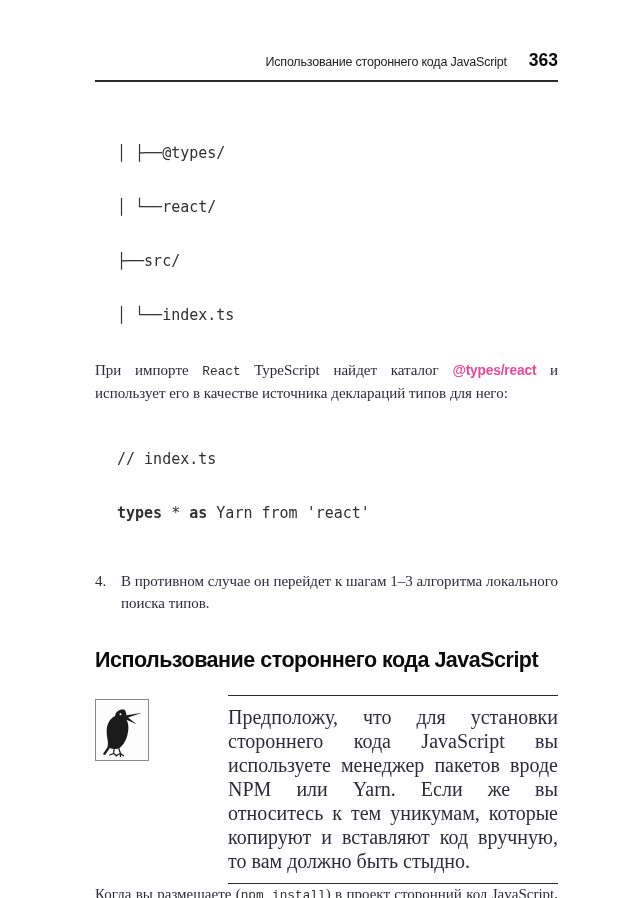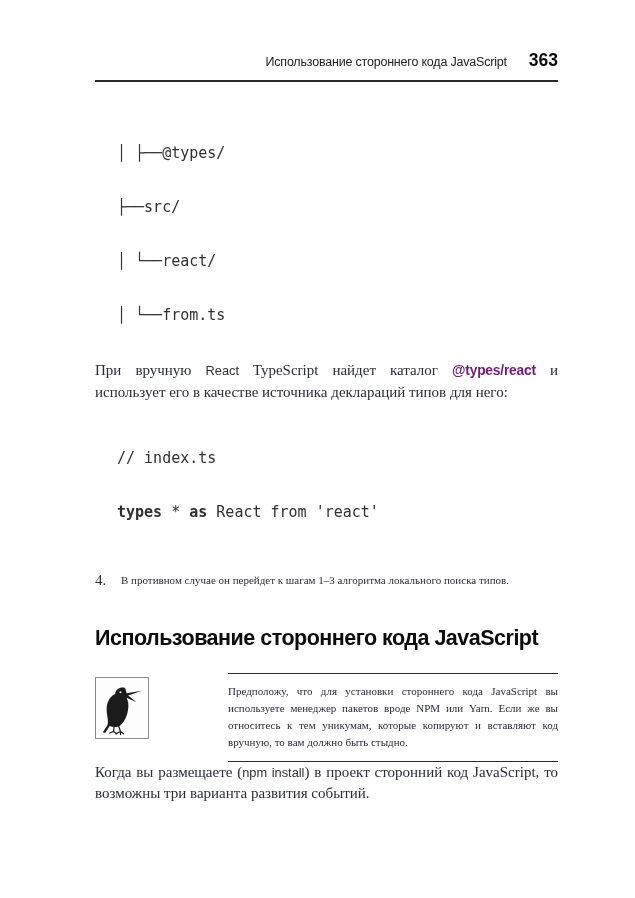--- a/index.html
+++ b/index.html
@@ -38,41 +38,41 @@
     font-size:15px; line-height:18px;
     color:#303030;
     margin-left:22px;
     white-space:pre;
   }
   .tree { margin-top:26px; }
   .snippet { margin-top:10px; }
   .kw { font-weight:bold; }
   .comment { }
   .inline-code {
-    font-family:Liberation Sans, sans-serif;
+    font-family:Liberation Mono, monospace;
     font-size:12.8px; color:#303030;
   }
   .pkg {
     font-family:"Liberation Sans", sans-serif;
-    font-weight:600; font-size:13.8px; letter-spacing:-0.2px; color:#701a75;
+    font-weight:600; font-size:13.8px; letter-spacing:-0.2px; color:#ec4899;
   }
 
   
   p.body {
     font-size:15px; line-height:21.5px;
     text-align:justify;
     margin:0;
   }
   .mt-para   { margin-top:14px; }
   .mt-para-s { margin-top:11px; }
   .mt-para-l { margin-top:24px; }
 
   .num-item { display:flex; margin-top:10px; }
   .num-item .num  { flex:none; width:26px; font-size:15px; line-height:21.5px; }
-  .num-item .ntxt { font-size:11px; line-height:21.5px; text-align:justify; }
+  .num-item .ntxt { font-size:15px; line-height:21.5px; text-align:justify; }
 
   
   h1.section {
     font-family:"Liberation Sans", sans-serif;
     font-weight:bold; font-size:21.5px; letter-spacing:-0.5px;
     color:#0c0c0c;
     margin:34px 0 0 0;
   }
 
   
@@ -86,46 +86,46 @@
   }
   .note-icon-box svg { display:block; margin-bottom:1px; }
   .note-spacer { flex:none; width:79px; }
   .note-text-wrap {
     flex:1;
     border-top:1.5px solid #2a2a2a;
     border-bottom:1.5px solid #2a2a2a;
     padding:9px 0 10px 0;
   }
   .note-text {
-    font-size:11px; line-height:17px;
+    font-size:20px; line-height:24px;
     text-align:justify; margin:0;
   }
 </style>
 </head>
 <body>
 
 <div class="page">
 
   <div class="pagehead">
     <span class="running">Использование стороннего кода JavaScript</span>
     <span class="pagenum">363</span>
   </div>
 
   <div class="codeblock tree">
     <div>│ ├──@types/</div>
+    <div>│ └──react/</div>
     <div>├──src/</div>
-    <div>│ └──react/</div>
-    <div>│ └──from.ts</div>
+    <div>│ └──index.ts</div>
   </div>
 
-  <p class="body mt-para"><span>При вручную </span><span class="inline-code">React</span><span> TypeScript найдет каталог </span><span class="pkg">@types/react</span><span> и использует его в качестве источника деклараций типов для него:</span></p>
+  <p class="body mt-para"><span>При импорте </span><span class="inline-code">React</span><span> TypeScript найдет каталог </span><span class="pkg">@types/react</span><span> и использует его в качестве источника деклараций типов для него:</span></p>
 
   <div class="codeblock snippet">
     <div><span class="comment">// index.ts</span></div>
-    <div><span class="kw">types</span><span> * </span><span class="kw">as</span><span> React from 'react'</span></div>
+    <div><span class="kw">types</span><span> * </span><span class="kw">as</span><span> Yarn from 'react'</span></div>
   </div>
 
   <div class="num-item" style="margin-top:13px;">
     <span class="num">4.</span>
     <span class="ntxt">В противном случае он перейдет к шагам 1–3 алгоритма локального поиска типов.</span>
   </div>
 
 
   <h1 class="section">Использование стороннего кода JavaScript</h1>
 

